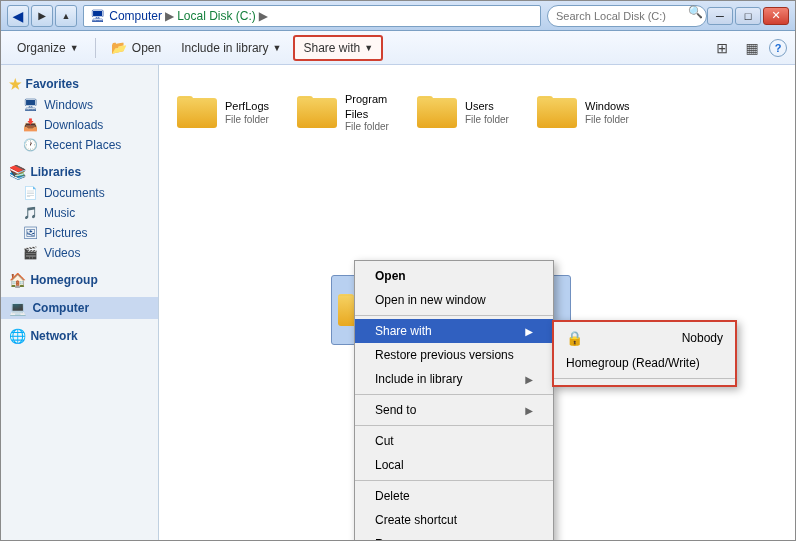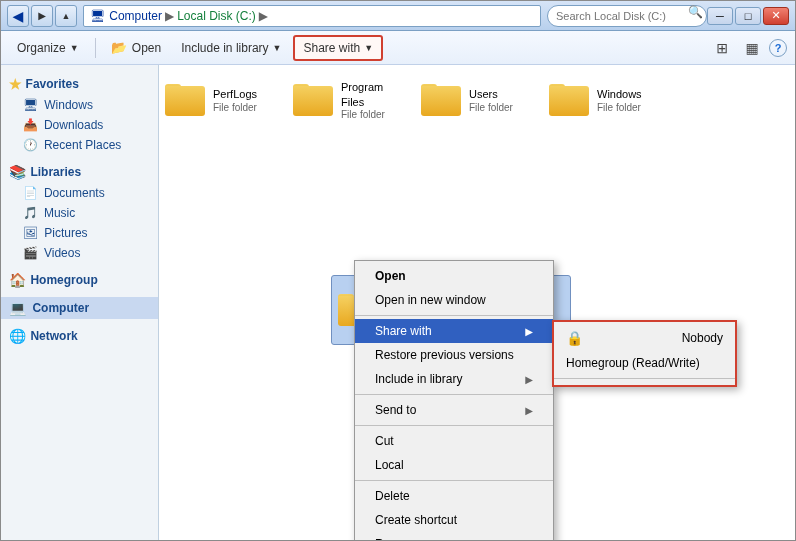--- a/index.html
+++ b/index.html
@@ -234,24 +234,25 @@
     .star-icon { color: #f0c040; font-size: 14px; }
     .lib-icon { color: #3060a0; font-size: 14px; }
     .pc-icon { color: #4080c0; font-size: 14px; }
     .net-icon { color: #4080c0; font-size: 14px; }
 
     
     .file-area {
       flex: 1;
       background: #fff;
       position: relative;
+      padding: 12px;
       display: flex;
       flex-wrap: wrap;
       align-content: flex-start;
-      gap: 8px;
+      gap: 0;
     }
 
     .folder-item {
       width: 120px;
       height: 70px;
       display: flex;
       align-items: center;
       gap: 8px;
       padding: 6px;
       cursor: pointer;

